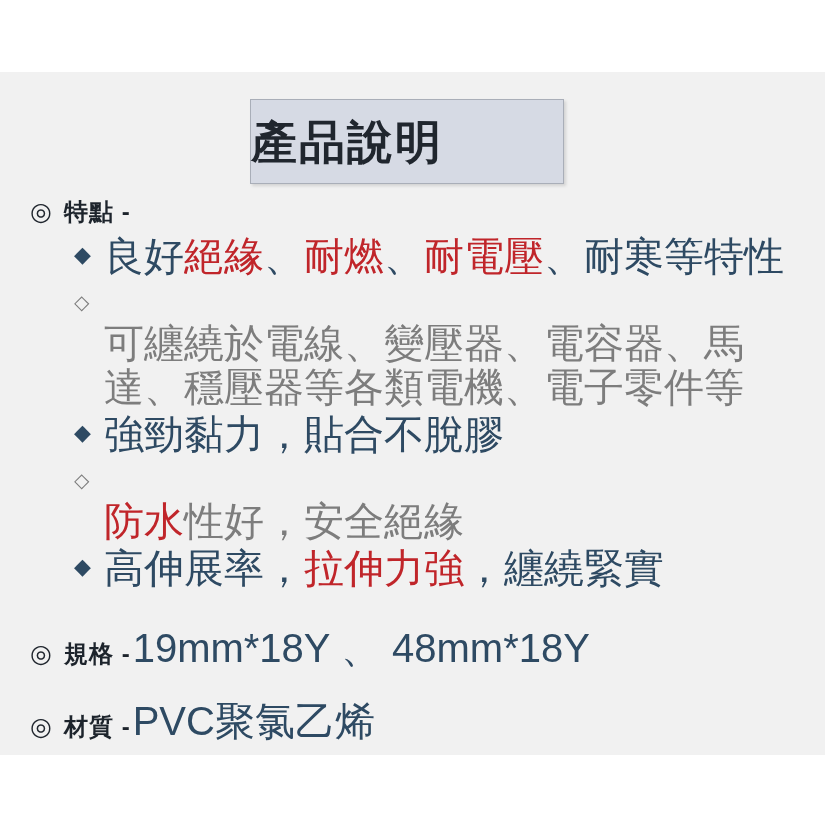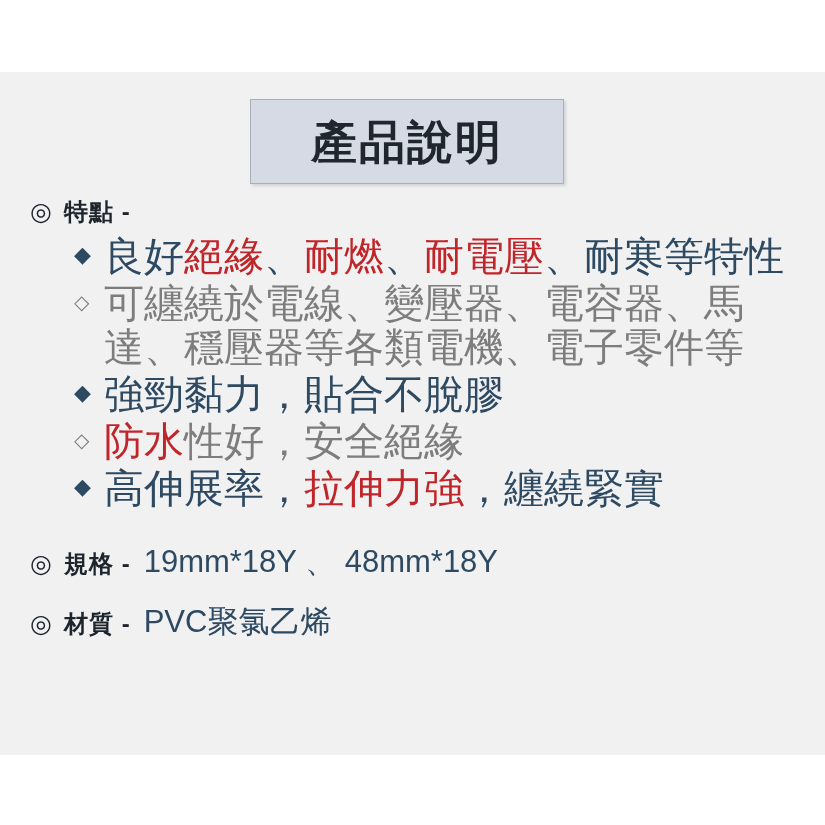--- a/index.html
+++ b/index.html
@@ -36,21 +36,21 @@
     position: absolute;
     left: 250px;
     top: 99px;
     width: 314px;
     height: 85px;
     background: #d6dae4;
     border: 1px solid #a9aeb8;
     box-shadow: 2px 2px 3px rgba(0,0,0,0.13);
     display: flex;
     align-items: center;
-    justify-content: center;
+    justify-content: flex-start;
     box-sizing: border-box;
   }
   .title-text {
     font-size: 46px;
     font-weight: bold;
     color: #20262e;
     letter-spacing: 2px;
     line-height: 1;
     white-space: nowrap;
   }
@@ -79,24 +79,24 @@
     flex: 0 0 34px;
   }
   .section-label {
     font-size: 24px;
     font-weight: bold;
     color: #1d242c;
     letter-spacing: 1px;
     white-space: nowrap;
   }
   .section-value {
-    font-size: 31px;
+    font-size: 40px;
     color: #2e4a63;
     white-space: nowrap;
-    margin-left: 13px;
+    margin-left: 2px;
   }
 
   .sub-list {
     margin-top: 6px;
     padding-left: 74px;
   }
   .sub-item {
     display: flex;
     align-items: flex-start;
     margin-bottom: 3px;
@@ -112,20 +112,21 @@
     font-size: 20px;
   }
   .sub-text {
     font-size: 40px;
     line-height: 44px;
     color: #2e4a63;
     max-width: 700px;
   }
   .sub-text.gray {
     color: #7d7d7d;
+    margin-top: 40px;
   }
   .hl-red {
     color: #c0252a;
   }
 
   .spacer-sm { height: 18px; }
   .spacer-md { height: 28px; }
 </style>
 </head>
 <body>

